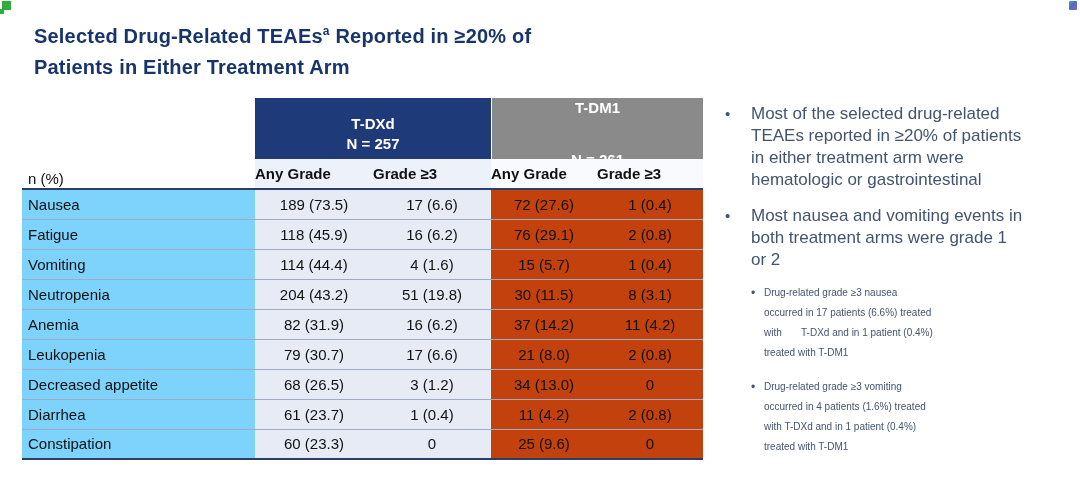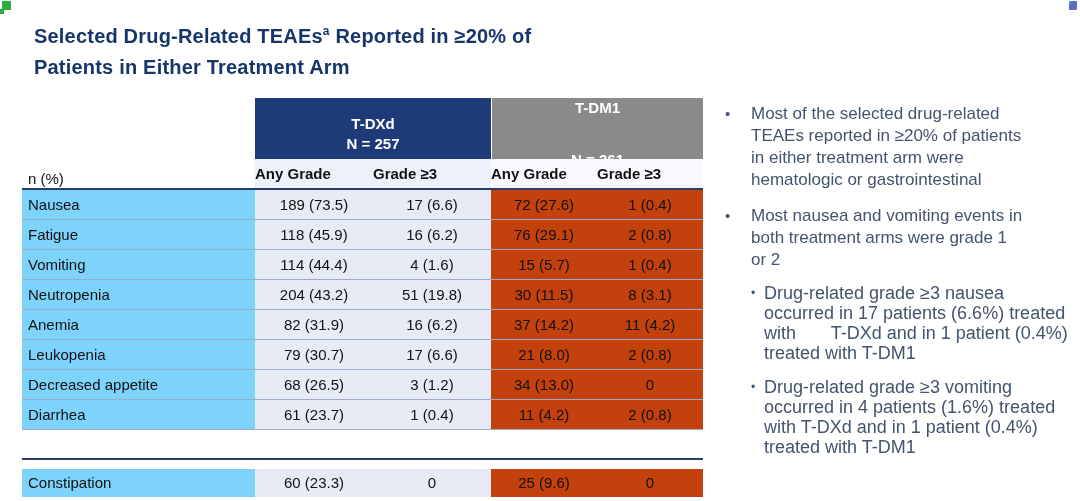--- a/index.html
+++ b/index.html
@@ -32,32 +32,32 @@
   .subhead{height:29px;border-bottom:2px solid #2c3e63;}
   .subhead .sh{font-weight:bold;font-size:15px;line-height:29px;text-align:left;}
   .corner-label{font-size:15px;display:flex;align-items:flex-end;padding:0 0 1px 6px;line-height:17px;}
   .g1{background:#e6ebf5;}
   .g2{background:#c2410c;}
   .subhead .g1{background:#edf1f9;}
   .subhead .g2{background:#f8fafd;}
   .trow{height:29px;border-bottom:1px solid #9dabc4;}
   .trow:last-child{border-bottom:2px solid #2c3e63;height:28px;}
   .trow .cell{font-size:15px;line-height:29px;}
-  .trow:last-child .cell{line-height:28px;margin-top:39px;}
+  .trow:last-child .cell{line-height:28px;}
   .cell.label{padding-left:6px;background:#7dd3fc;white-space:nowrap;}
   .cell.val{text-align:center;}
   
   .notes{position:absolute;left:722px;top:103px;width:356px;color:#43546e;}
   .bullet{display:flex;margin-bottom:14px;}
   .bullet .dot{width:26px;flex:none;font-size:15px;line-height:22px;padding-left:3px;}
   .btext{font-size:17px;line-height:22px;white-space:pre-wrap;}
   .subs{margin-top:12px;}
   .sub{display:flex;margin-bottom:14px;}
   .sub .sdot{width:13px;flex:none;font-size:12px;line-height:20px;}
-  .stext{font-size:18px;line-height:20px;white-space:pre-wrap;}
+  .stext{font-size:10px;line-height:20px;white-space:pre-wrap;}
 </style>
 </head>
 <body>
 
 <div class="corner-mark"></div>
 <div class="tiny-icon"></div>
 
 <h1 class="title"><span class="prefix">Selected Drug-Related TEAEs</span><sup>a</sup><span class="suffix"> Reported in ≥20% of
 Patients in Either Treatment Arm</span></h1>
 

